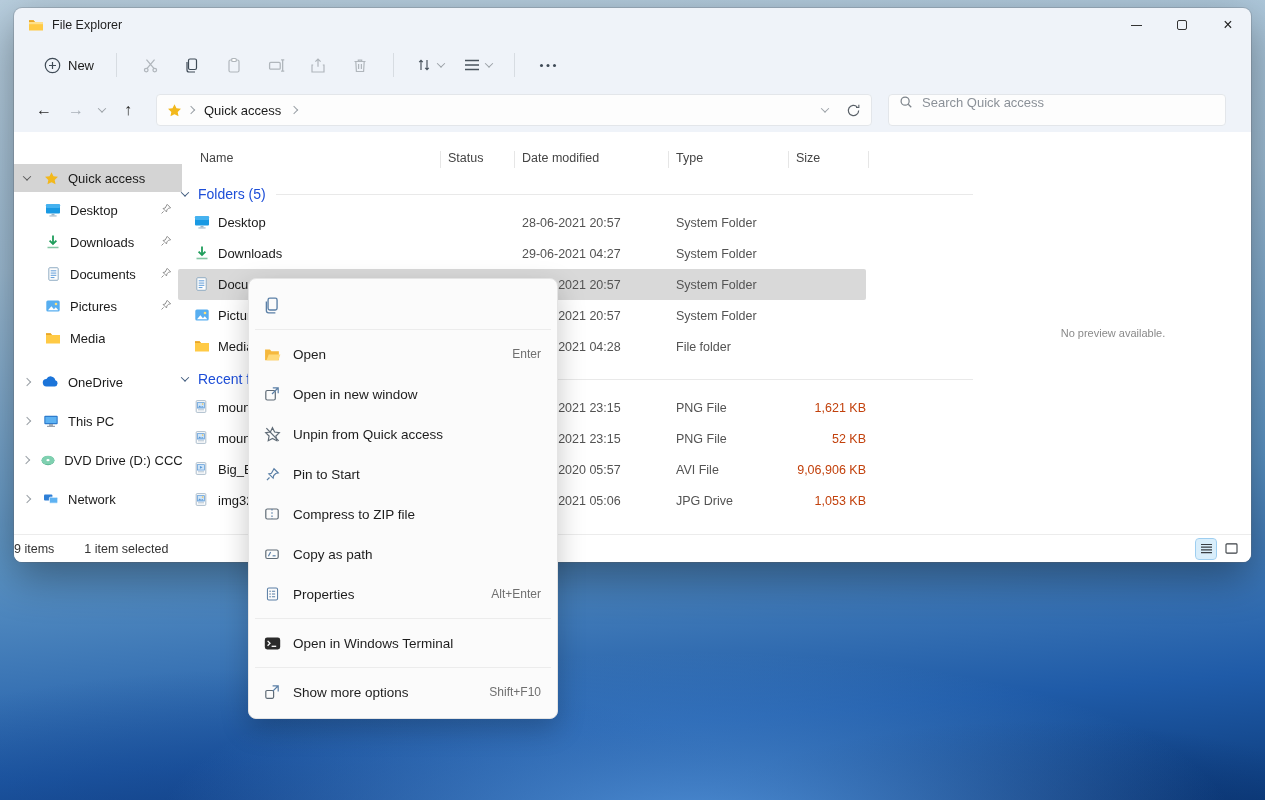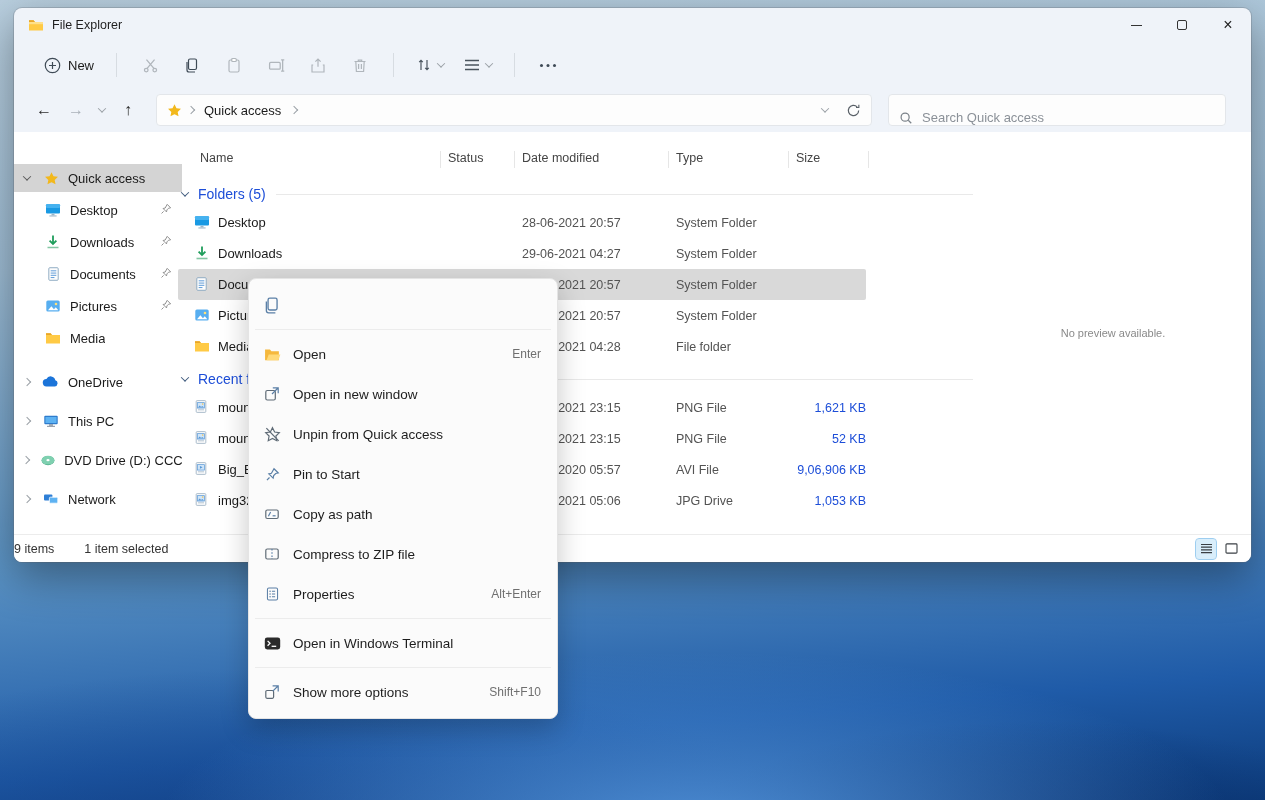--- a/index.html
+++ b/index.html
@@ -40,21 +40,21 @@
   .chv.lite { border-color:#9aa0a6; }
   
   .addrrow { position:absolute; left:0; top:80px; right:0; height:44px; display:flex; align-items:center; }
   .nav-btn { width:32px; height:30px; display:flex; align-items:center; justify-content:center; font-size:16px; color:#2b2b2b; border-radius:5px; }
   .nav-btn.disabled { color:#a9b0b8; }
   .nav-btn.small { width:20px; }
   .crumb-box { margin-left:12px; height:32px; flex:0 0 716px; background:#fdfdfd; border:1px solid #e3e6ea; border-radius:4px; display:flex; align-items:center; padding:0 10px; }
   .crumb-item { font-size:13px; color:#1b1b1b; padding:0 4px; }
   .crumb-gap { margin:0 6px; display:flex; align-items:center; }
   .crumb-right { margin-left:auto; display:flex; align-items:center; gap:18px; }
-  .search-box { margin-left:16px; height:32px; flex:0 0 338px; background:#fdfdfd; border:1px solid #e3e6ea; border-radius:4px; display:flex; align-items:flex-end; padding:0 10px; gap:9px; }
+  .search-box { margin-left:16px; height:32px; flex:0 0 338px; background:#fdfdfd; border:1px solid #e3e6ea; border-radius:4px; display:flex; align-items:flex-start; padding:0 10px; gap:9px; }
   .search-box input { border:none; outline:none; background:transparent; font-family:"Liberation Sans",sans-serif; font-size:13px; color:#333; width:100%; }
   .search-box input::placeholder { color:#8b9198; }
   
   .content { position:absolute; left:0; top:124px; right:0; bottom:28px; background:#ffffff; }
   
   .sidebar { position:absolute; left:0; top:32px; width:168px; bottom:0; font-size:13px; color:#1b1b1b; }
   .srow { height:28px; display:flex; align-items:center; margin-bottom:4px; position:relative; }
   .srow.selected { background:#d4d4d4; }
   .srow .sch { width:26px; display:flex; justify-content:center; }
   .srow .sic { width:22px; display:flex; justify-content:center; margin-right:6px; }
@@ -71,21 +71,21 @@
   .hsep { position:absolute; top:6px; width:1px; height:17px; background:#e6e6e6; }
   .sechead { display:flex; align-items:center; height:26px; margin-top:6px; color:#1d4ed8; font-size:14px; }
   .sechead .sch2 { width:14px; display:flex; justify-content:center; margin-right:6px; }
   .sechead .rule { flex:1; height:1px; background:#e9e9e9; margin-left:10px; margin-right:2px; }
   .frow { position:relative; height:31px; display:flex; align-items:center; font-size:13px; color:#1b1b1b; }
   .frow .fic { position:absolute; left:16px; top:7px; }
   .fcell { position:absolute; white-space:nowrap; }
   .fname { left:40px; } 
   .fdate { left:344px; color:#535353; font-size:12.5px; }
   .ftype { left:498px; color:#535353; font-size:12.5px; }
-  .fsize { left:618px; width:70px; text-align:right; color:#1d4ed8; font-size:12.5px; }
+  .fsize { left:618px; width:70px; text-align:right; color:#c2410c; font-size:12.5px; }
   .frow.selected { background:#d9d9d9; border-radius:2px; width:688px; }
   
   .preview { position:absolute; right:0; top:0; width:276px; bottom:0; display:flex; align-items:center; justify-content:center; }
   .preview-msg { font-size:11px; color:#8a8a8a; }
   
   .statusbar { position:absolute; left:0; bottom:0; right:0; height:28px; background:#fff; border-top:1px solid #ececec; display:flex; align-items:center; font-size:12.5px; color:#333; }
   .sb-items { }
   .sb-sel { margin-left:30px; }
   .sb-views { margin-left:auto; margin-right:10px; display:flex; gap:5px; }
   .sbv { width:20px; height:20px; display:flex; align-items:center; justify-content:center; border-radius:3px; }
@@ -640,36 +640,36 @@
           <path d="M8.4 1.6l4 4-2.4.5-1.9 1.9-.5 2.4-4-4 2.4-.5z"></path>
           <path d="M4.2 9.8L1.8 12.2"></path>
         </svg>
     </span>
     <span class="mil">Pin to Start</span>
     <span class="mis"></span>
   </div>
   <div class="mi">
     <span class="mic">
       <svg width="16" height="16" viewBox="0 0 16 16" fill="none" stroke="#5f6b76" stroke-width="1.2">
+          <rect x="1.8" y="3" width="12.4" height="10" rx="1.5"></rect>
+          <path d="M8 3v1.6M8 6.2v1.6M8 9.4v1.6M8 12.6V13" stroke="#5a7fa6"></path>
+        </svg>
+    </span>
+    <span class="mil">Compress to ZIP file</span>
+    <span class="mis"></span>
+  </div>
+  <div class="mi">
+    <span class="mic">
+      <svg width="16" height="16" viewBox="0 0 16 16" fill="none" stroke="#5f6b76" stroke-width="1.2">
           <rect x="1.8" y="4" width="12.4" height="8.5" rx="1.5"></rect>
           <path d="M4.4 10.2l2.2-4.2" stroke="#5a7fa6"></path>
           <path d="M8.6 9.8h3" stroke="#5a7fa6"></path>
         </svg>
     </span>
     <span class="mil">Copy as path</span>
-    <span class="mis"></span>
-  </div>
-  <div class="mi">
-    <span class="mic">
-      <svg width="16" height="16" viewBox="0 0 16 16" fill="none" stroke="#5f6b76" stroke-width="1.2">
-          <rect x="1.8" y="3" width="12.4" height="10" rx="1.5"></rect>
-          <path d="M8 3v1.6M8 6.2v1.6M8 9.4v1.6M8 12.6V13" stroke="#5a7fa6"></path>
-        </svg>
-    </span>
-    <span class="mil">Compress to ZIP file</span>
     <span class="mis"></span>
   </div>
   <div class="mi">
     <span class="mic">
       <svg width="15" height="16" viewBox="0 0 16 16" fill="none" stroke="#5a7fa6" stroke-width="1.1">
           <rect x="2.6" y="1.6" width="10.8" height="12.8" rx="1.5"></rect>
           <circle cx="5.4" cy="5" r="0.8" fill="#5a7fa6" stroke="none"></circle>
           <circle cx="5.4" cy="8" r="0.8" fill="#5a7fa6" stroke="none"></circle>
           <circle cx="5.4" cy="11" r="0.8" fill="#5a7fa6" stroke="none"></circle>
           <path d="M7.4 5h3.4M7.4 8h3.4M7.4 11h3.4"></path>

